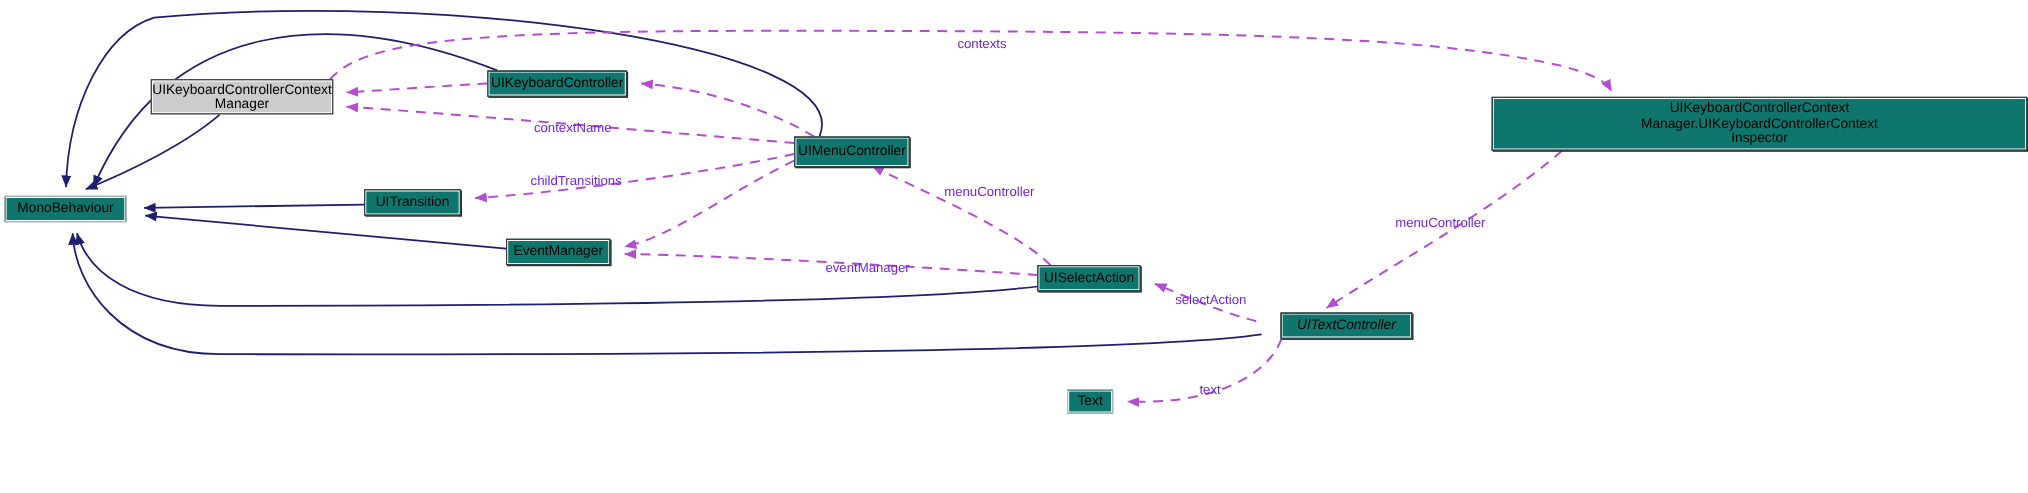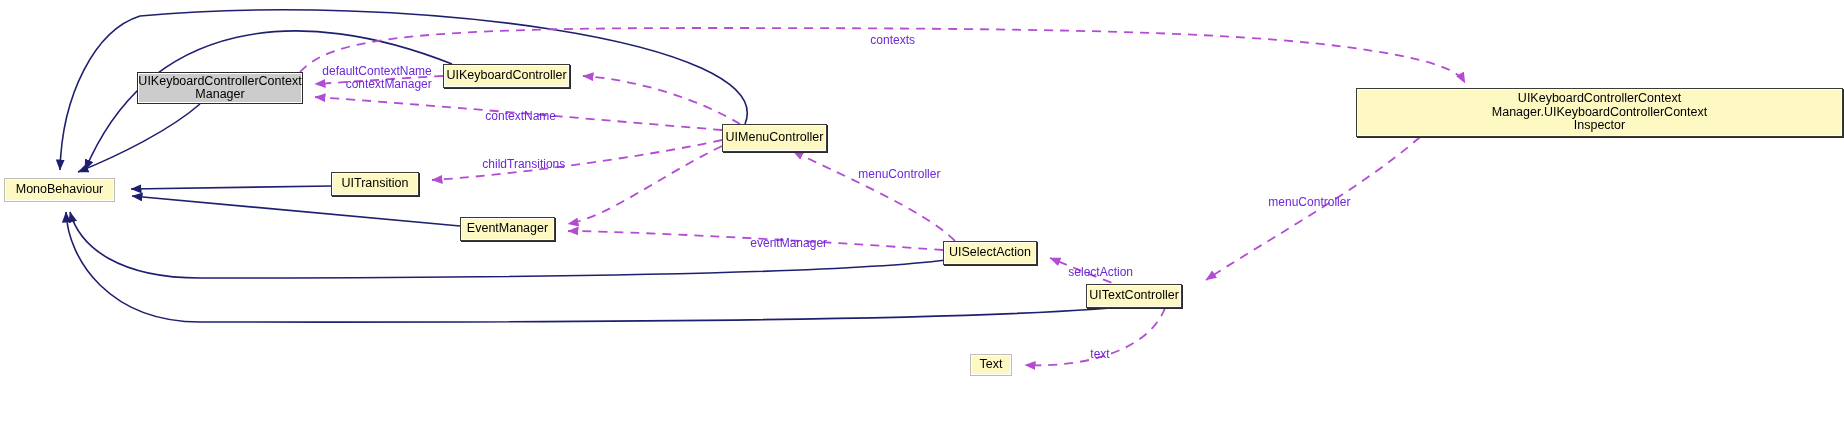--- a/index.html
+++ b/index.html
@@ -2,21 +2,21 @@
 <html><head>
 <meta charset="utf-8">
 <title>Collaboration diagram</title>
 <style>
   html,body{margin:0;padding:0;background:#ffffff;}
   body{font-family:"Liberation Sans",sans-serif;}
   #canvas{position:relative;width:1844px;height:448px;overflow:hidden;background:#fff;}
   svg.edges{position:absolute;left:0;top:0;width:1844px;height:448px;pointer-events:none;}
 
   .node{position:absolute;box-sizing:border-box;display:flex;align-items:center;justify-content:center;
-        text-align:center;background:#fef9c3;color:#000;font-size:12.5px;line-height:13.5px;
+        text-align:center;background:#0f766e;color:#000;font-size:12.5px;line-height:13.5px;
         font-family:"Liberation Sans",sans-serif;white-space:normal;}
   
   .node.cls{border:1px solid #3a3a3a;box-shadow:0 0 0 1px #ffffff inset, 1px 1px 0 0 #2b2b2b;}
   .node.base{border:1px solid #bcbcbc;box-shadow:0 0 0 1px #ffffff inset;text-align:right;}
   .node.current{background:#cccccc;border:1px solid #2b2b2b;box-shadow:0 0 0 1px #ffffff inset;}
   .node span{display:block;padding:0 4px;}
 
   .edge-label{position:absolute;font-size:12px;line-height:13px;color:#6d28d9;
               font-family:"Liberation Sans",sans-serif;white-space:pre;text-align:right;}
 </style>
@@ -100,42 +100,38 @@
   </div>
 
   <div class="node cls" style="left:460px;top:217px;width:95px;height:24px;">
     <span>EventManager</span>
   </div>
 
   <div class="node cls" style="left:943px;top:241px;width:94px;height:24px;">
     <span>UISelectAction</span>
   </div>
 
-  <div class="node cls" style="left:1086px;top:284px;width:96px;height:24px;">
+  <div class="node cls" style="left:1164px;top:284px;width:120px;height:24px;font-style:italic;">
     <span>UITextController</span>
   </div>
 
   <div class="node base" style="left:970px;top:354px;width:42px;height:22px;">
     <span>Text</span>
   </div>
 
   <div class="node cls" style="left:1356px;top:88px;width:487px;height:49px;">
     <span style="white-space:pre-line;">UIKeyboardControllerContext
 Manager.UIKeyboardControllerContext
 Inspector</span>
   </div>
 
   <div class="edge-label" style="left:857px;top:21px;">
     <span>contexts</span>
   </div>
 
-  <div class="edge-label" style="left:309px;top:52px;">
-    <span style="white-space:pre-line;">defaultContextName
-contextManager</span>
-  </div>
 
 
   <div class="edge-label" style="left:472px;top:97px;">
     <span>contextName</span>
   </div>
 
   <div class="edge-label" style="left:469px;top:145px;">
     <span>childTransitions</span>
   </div>
 

